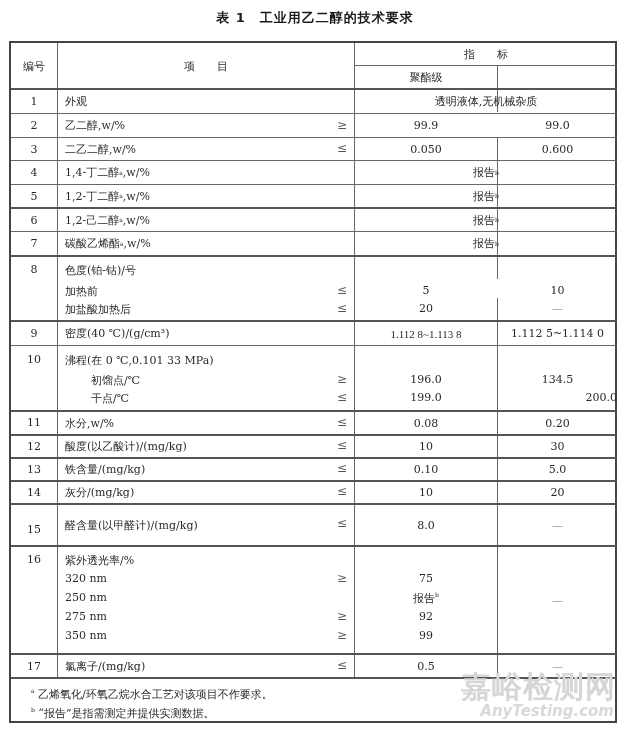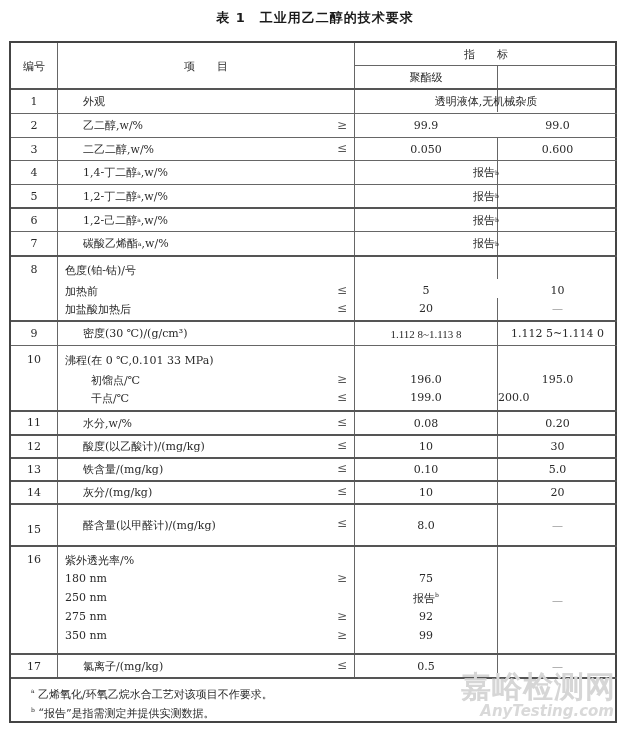--- a/index.html
+++ b/index.html
@@ -20,21 +20,21 @@
     }
     .hl, .vl { position: absolute; background: #666; }
     .hl { height: 1px; }
     .hl.thick { height: 2px; background: #555; }
     .vl { width: 1px; }
     .cell {
       position: absolute; display: flex; align-items: center;
       box-sizing: border-box; white-space: nowrap;
     }
     .center { justify-content: center; }
-    .left { justify-content: flex-start; padding-left: 7px; margin-left: 18px; }
+    .left { justify-content: flex-start; padding-left: 7px; }
     .sym { position: absolute; width: 16px; text-align: center; color: #555; font-size: 12px; }
     .line { position: absolute; white-space: nowrap; }
     sup { font-size: 6px; vertical-align: super; line-height: 0; }
     .foot { position: absolute; font-size: 11px; white-space: nowrap; }
     .foot sup { font-size: 6px; }
     .wm1 {
       position: absolute; right: 14px; top: 667px;
       font-family: "DejaVu Sans", "Liberation Sans", sans-serif;
       font-size: 30px; color: #d6d6d6; font-weight: bold; letter-spacing: 1px;
     }
@@ -166,36 +166,36 @@
     <div class="line" style="left:344px; width:142px; text-align:center; top:241px;">5</div>
     <div class="line" style="left:487px; width:119px; text-align:center; top:241px;">10</div>
     <div class="line" style="left:54px; top:259px;">加盐酸加热后</div>
     <div class="sym" style="left:323px; top:258px;">≤</div>
     <div class="line" style="left:344px; width:142px; text-align:center; top:259px;">20</div>
     <div class="line" style="left:487px; width:119px; text-align:center; top:259px; color:#999;">—</div>
   </div>
 
   <div>
     <div class="cell center" style="left:0; top:279px; width:46px; height:23px;">9</div>
-    <div class="cell left" style="left:47px; top:279px; width:296px; height:23px;">密度(30 ℃)/(g/cm³)</div>
+    <div class="cell left" style="left:47px; top:279px; width:296px; height:23px;">密度(40 ℃)/(g/cm³)</div>
     <div class="cell center" style="left:344px; top:279px; width:142px; height:23px;font-family:Liberation Serif, serif;">1.112 8~1.113 8</div>
     <div class="cell center" style="left:487px; top:279px; width:119px; height:23px;">1.112 5~1.114 0</div>
   </div>
 
   <div>
     <div class="line" style="left:0; width:46px; text-align:center; top:310px;">10</div>
     <div class="line" style="left:54px; top:310px;">沸程(在 0 ℃,0.101 33 MPa)</div>
     <div class="line" style="left:80px; top:330px;">初馏点/℃</div>
     <div class="sym" style="left:323px; top:329px;">≥</div>
     <div class="line" style="left:344px; width:142px; text-align:center; top:330px;">196.0</div>
-    <div class="line" style="left:487px; width:119px; text-align:center; top:330px;">195.0</div>
+    <div class="line" style="left:487px; width:119px; text-align:center; top:330px;">134.5</div>
     <div class="line" style="left:80px; top:348px;">干点/℃</div>
     <div class="sym" style="left:323px; top:347px;">≤</div>
     <div class="line" style="left:344px; width:142px; text-align:center; top:348px;">199.0</div>
-    <div class="line" style="left:487px; width:119px; text-align:left; top:348px;">200.0</div>
+    <div class="line" style="left:487px; width:119px; text-align:right; top:348px;">200.0</div>
   </div>
 
   <div>
     <div class="cell center" style="left:0; top:369px; width:46px; height:20px;">11</div>
     <div class="cell left" style="left:47px; top:369px; width:296px; height:22px;">水分,w/%</div>
     <div class="sym" style="left:323px; top:372px;">≤</div>
     <div class="cell center" style="left:344px; top:369px; width:142px; height:22px;">0.08</div>
     <div class="cell center" style="left:487px; top:369px; width:119px; height:22px;text-align:right;">0.20</div>
   </div>
 
@@ -228,21 +228,21 @@
     <div class="cell left" style="left:47px; top:462px; width:296px; height:40px;">醛含量(以甲醛计)/(mg/kg)</div>
     <div class="sym" style="left:323px; top:473px;">≤</div>
     <div class="cell center" style="left:344px; top:462px; width:142px; height:40px;">8.0</div>
     <div class="cell center" style="left:487px; top:462px; width:119px; height:40px; color:#999;">—</div>
   </div>
 
   <div>
     <div class="line" style="left:0; width:46px; text-align:center; top:510px;">16</div>
     <div class="line" style="left:54px; top:510px;">紫外透光率/%</div>
 
-    <div class="line" style="left:54px; top:529px;">180 nm</div>
+    <div class="line" style="left:54px; top:529px;">320 nm</div>
     <div class="sym" style="left:323px; top:528px;">≥</div>
     <div class="line" style="left:344px; width:142px; text-align:center; top:529px;">75</div>
 
     <div class="line" style="left:54px; top:548px;">250 nm</div>
     <div class="line" style="left:344px; width:142px; text-align:center; top:548px;"><span>报告</span><sup>b</sup></div>
 
     <div class="line" style="left:54px; top:567px;">275 nm</div>
     <div class="sym" style="left:323px; top:566px;">≥</div>
     <div class="line" style="left:344px; width:142px; text-align:center; top:567px;">92</div>
 

